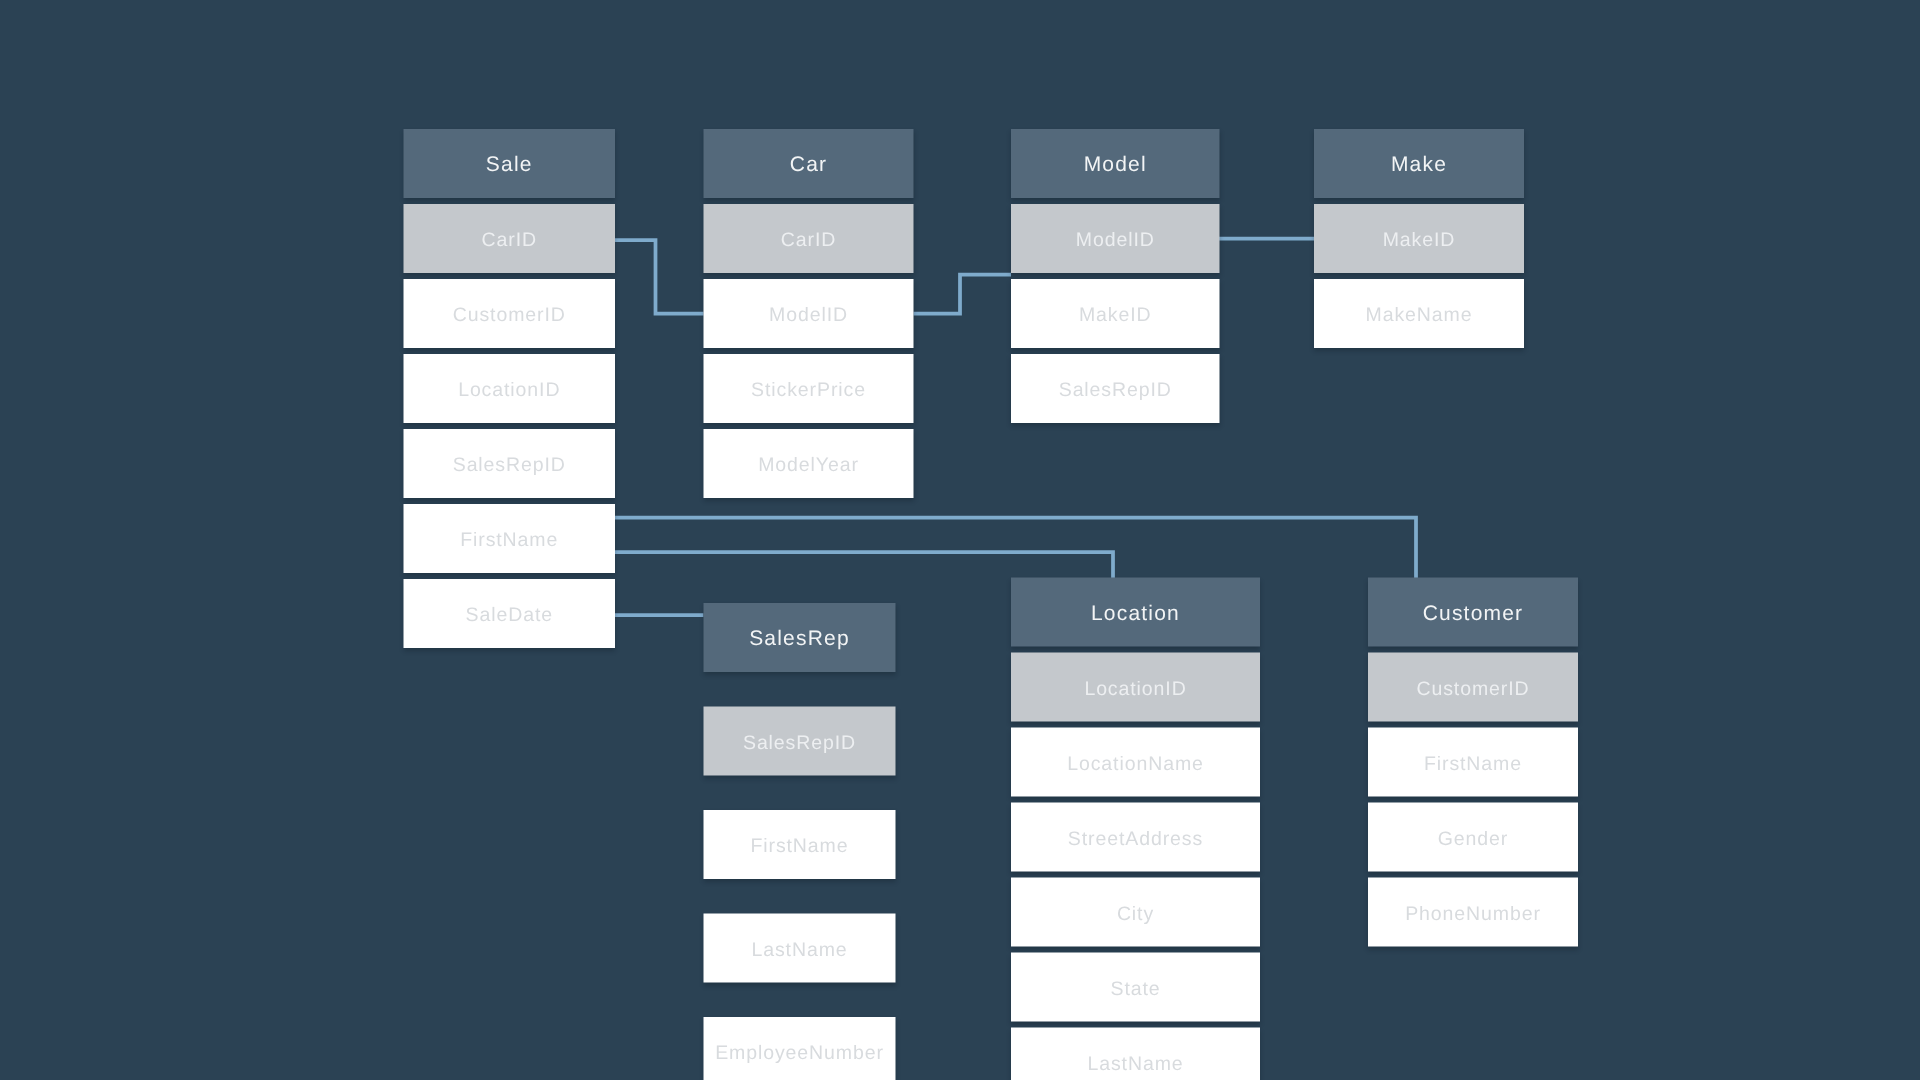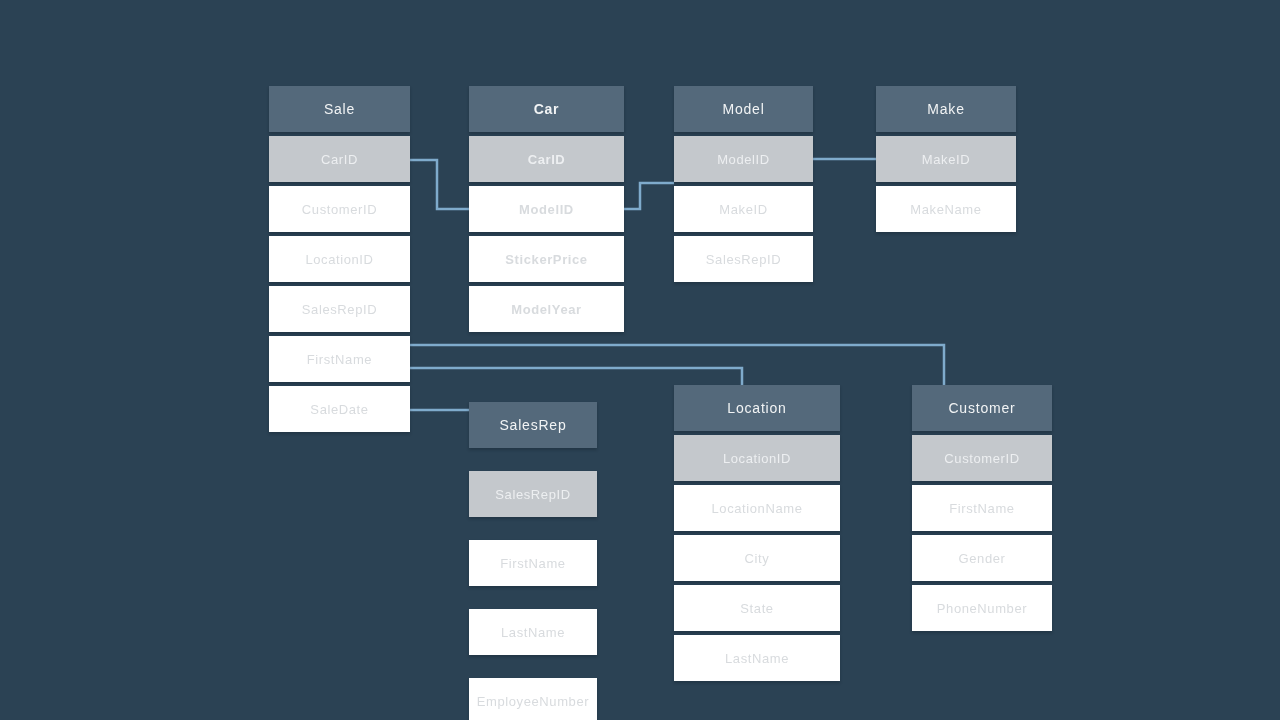--- a/index.html
+++ b/index.html
@@ -76,21 +76,21 @@
     </svg>
 <div class="db-table" style="left: 269px; top: 38px; width: 141px;">
       <div class="hdr">Sale</div>
       <div class="cell key">CarID</div>
       <div class="cell">CustomerID</div>
       <div class="cell">LocationID</div>
       <div class="cell">SalesRepID</div>
       <div class="cell">FirstName</div>
       <div class="cell">SaleDate</div>
     </div>
-    <div class="db-table" style="left: 469px; top: 38px; width: 155px; font-weight: bold;">
+    <div class="db-table" style="left: 469px; top: 38px; width: 140px;">
       <div class="hdr">Car</div>
       <div class="cell key">CarID</div>
       <div class="cell">ModelID</div>
       <div class="cell">StickerPrice</div>
       <div class="cell">ModelYear</div>
     </div>
     <div class="db-table" style="left: 674px; top: 38px; width: 139px;">
       <div class="hdr">Model</div>
       <div class="cell key">ModelID</div>
       <div class="cell">MakeID</div>
@@ -105,20 +105,21 @@
       <div class="hdr">SalesRep</div>
       <div class="cell key">SalesRepID</div>
       <div class="cell">FirstName</div>
       <div class="cell">LastName</div>
       <div class="cell">EmployeeNumber</div>
     </div>
     <div class="db-table" style="left: 674px; top: 337px; width: 166px;">
       <div class="hdr">Location</div>
       <div class="cell key">LocationID</div>
       <div class="cell">LocationName</div>
+      <div class="cell">StreetAddress</div>
       <div class="cell">City</div>
       <div class="cell">State</div>
       <div class="cell">LastName</div>
     </div>
     <div class="db-table" style="left: 876px; top: 337px; width: 140px; padding-left: 36px;">
       <div class="hdr">Customer</div>
       <div class="cell key">CustomerID</div>
       <div class="cell">FirstName</div>
       <div class="cell">Gender</div>
       <div class="cell">PhoneNumber</div>

